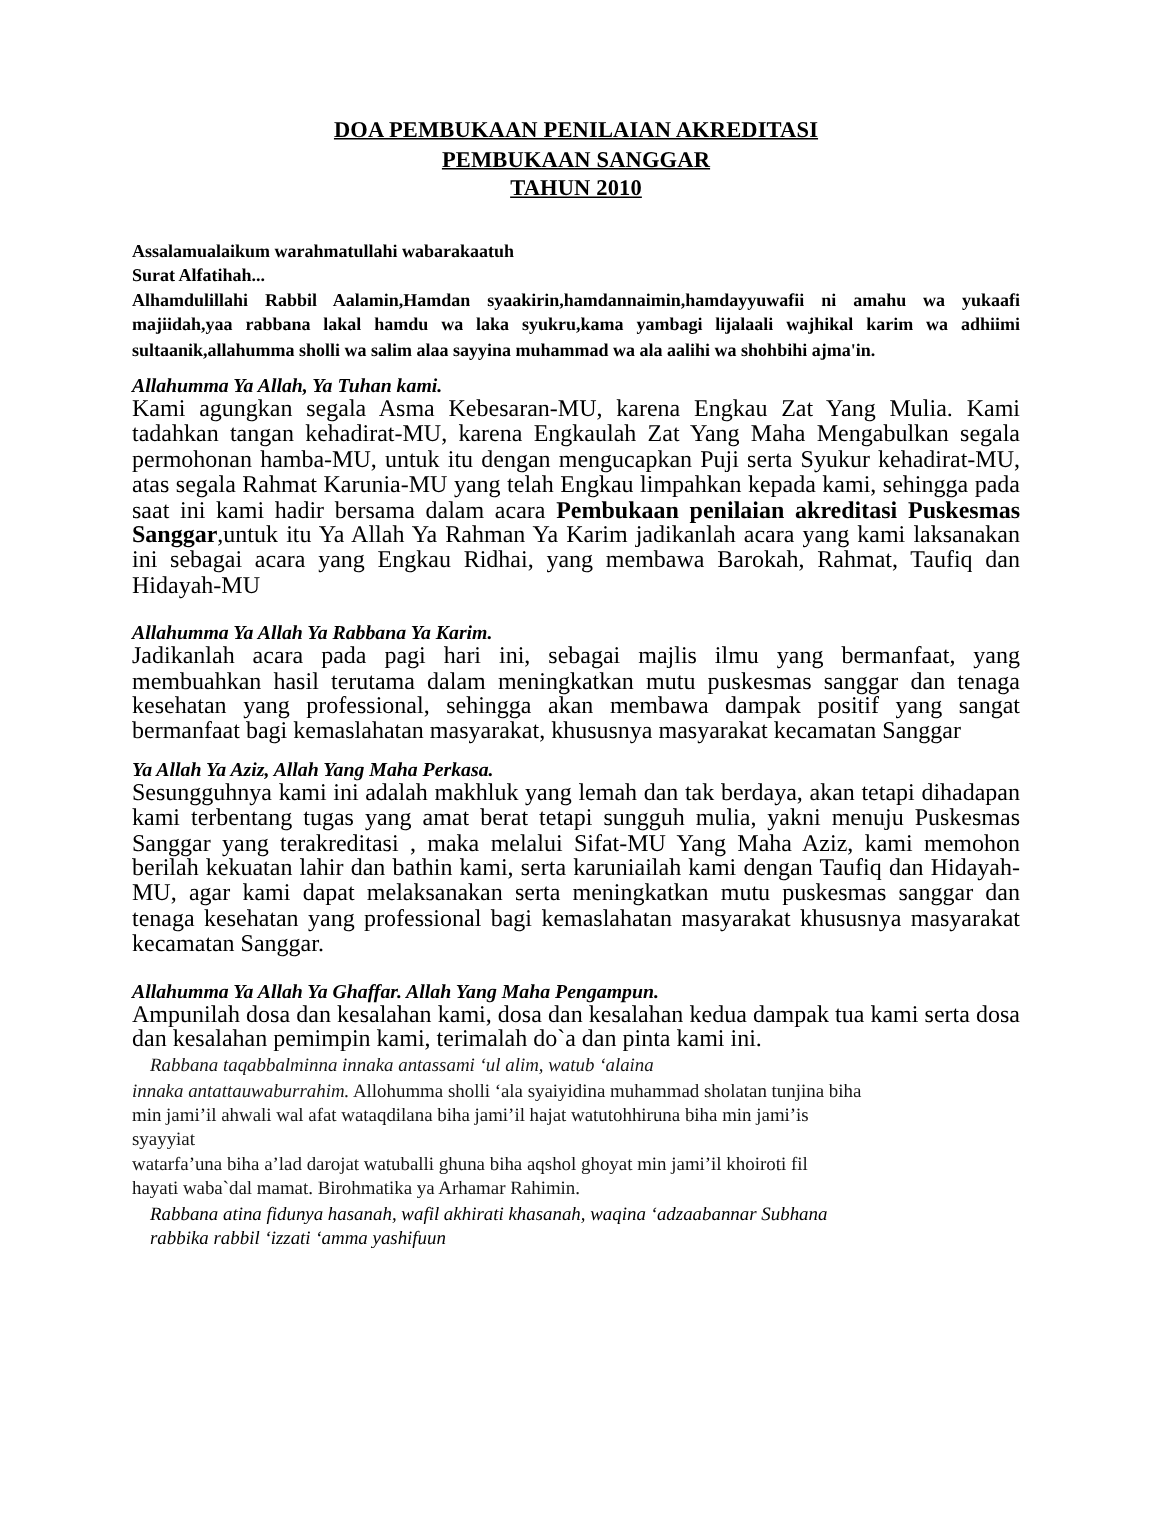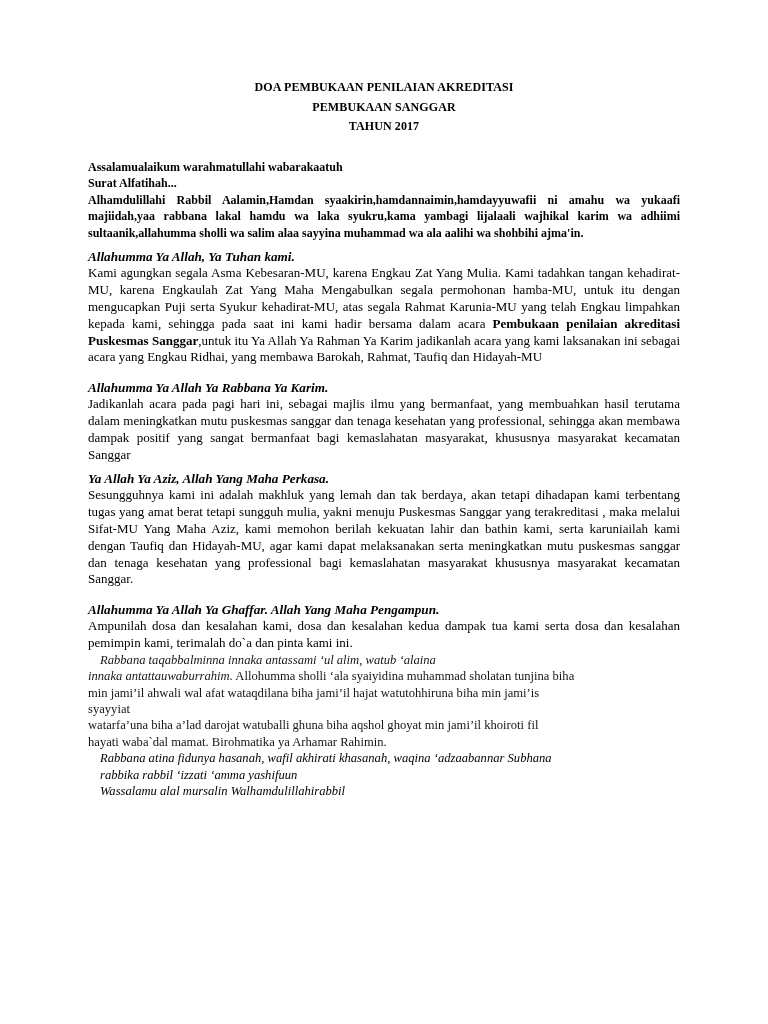--- a/index.html
+++ b/index.html
@@ -27,23 +27,24 @@
     width: 592px;
   }
 
   
   .title-block {
     text-align: center;
     margin: 0 0 22px 0;
   }
   .title-line {
     font-weight: bold;
-    font-size: 12px;
+    font-size: 15px;
     line-height: 19.5px;
     letter-spacing: 0.1px;
+    text-decoration: underline;
   }
 
   
   .salutation {
     font-weight: bold;
     font-size: 12px;
     line-height: 16.6px;
     text-align: justify;
   }
   .salutation .l {
@@ -63,21 +64,21 @@
   }
   .gap-before {
     margin-top: 13px;
   }
   .gap-before-sm {
     margin-top: 7px;
   }
 
   
   .body-para {
-    font-size: 13px;
+    font-size: 16px;
     line-height: 16.8px;
     text-align: justify;
     margin: 0;
     hyphens: none;
   }
   .body-para b {
     font-weight: bold;
   }
 
   
@@ -111,21 +112,21 @@
 </style>
 </head>
 <body>
 
 <div class="page">
   <div class="content">
 
     <div class="title-block">
       <div class="title-line">DOA PEMBUKAAN PENILAIAN AKREDITASI</div>
       <div class="title-line">PEMBUKAAN SANGGAR</div>
-      <div class="title-line">TAHUN 2017</div>
+      <div class="title-line">TAHUN 2010</div>
     </div>
 
     <div class="salutation">
       <span class="l">Assalamualaikum warahmatullahi wabarakaatuh</span>
       <span class="l">Surat Alfatihah...</span>
     </div>
     <div class="salutation salut-para">Alhamdulillahi Rabbil Aalamin,Hamdan syaakirin,hamdannaimin,hamdayyuwafii ni amahu wa yukaafi majiidah,yaa rabbana lakal hamdu wa laka syukru,kama yambagi lijalaali wajhikal karim wa adhiimi sultaanik,allahumma sholli wa salim alaa sayyina muhammad wa ala aalihi wa shohbihi ajma'in.</div>
 
     <div class="sec-heading gap-before-sm">Allahumma Ya Allah, Ya Tuhan kami.</div>
     <p class="body-para"><span>Kami agungkan segala Asma Kebesaran-MU, karena Engkau Zat Yang Mulia. Kami tadahkan tangan kehadirat-MU, karena Engkaulah Zat Yang Maha Mengabulkan segala permohonan hamba-MU, untuk itu dengan mengucapkan Puji serta Syukur kehadirat-MU, atas segala Rahmat Karunia-MU yang telah Engkau limpahkan kepada kami, sehingga pada saat ini kami hadir bersama dalam acara </span><b>Pembukaan penilaian akreditasi Puskesmas Sanggar</b><span>,untuk itu Ya Allah Ya Rahman Ya Karim jadikanlah acara yang kami laksanakan ini sebagai acara yang Engkau Ridhai, yang membawa Barokah, Rahmat, Taufiq dan Hidayah-MU</span></p>
@@ -144,17 +145,16 @@
       <span class="l"><span class="it">innaka antattauwaburrahim.</span><span> Allohumma sholli ‘ala syaiyidina muhammad sholatan tunjina biha</span></span>
       <span class="l">min jami’il ahwali wal afat wataqdilana biha jami’il hajat watutohhiruna biha min jami’is</span>
       <span class="l">syayyiat</span>
       <span class="l">watarfa’una biha a’lad darojat watuballi ghuna biha aqshol ghoyat min jami’il khoiroti fil</span>
       <span class="l">hayati waba`dal mamat. Birohmatika ya Arhamar Rahimin.</span>
     </div>
 
     <div class="closing gap-before">
       <span class="l">Rabbana atina fidunya hasanah, wafil akhirati khasanah, waqina ‘adzaabannar Subhana</span>
       <span class="l">rabbika rabbil ‘izzati ‘amma yashifuun</span>
-      <span class="l">Wassalamu alal mursalin Walhamdulillahirabbil</span>
     </div>
 
   </div>
 </div>
 
 </body></html>

